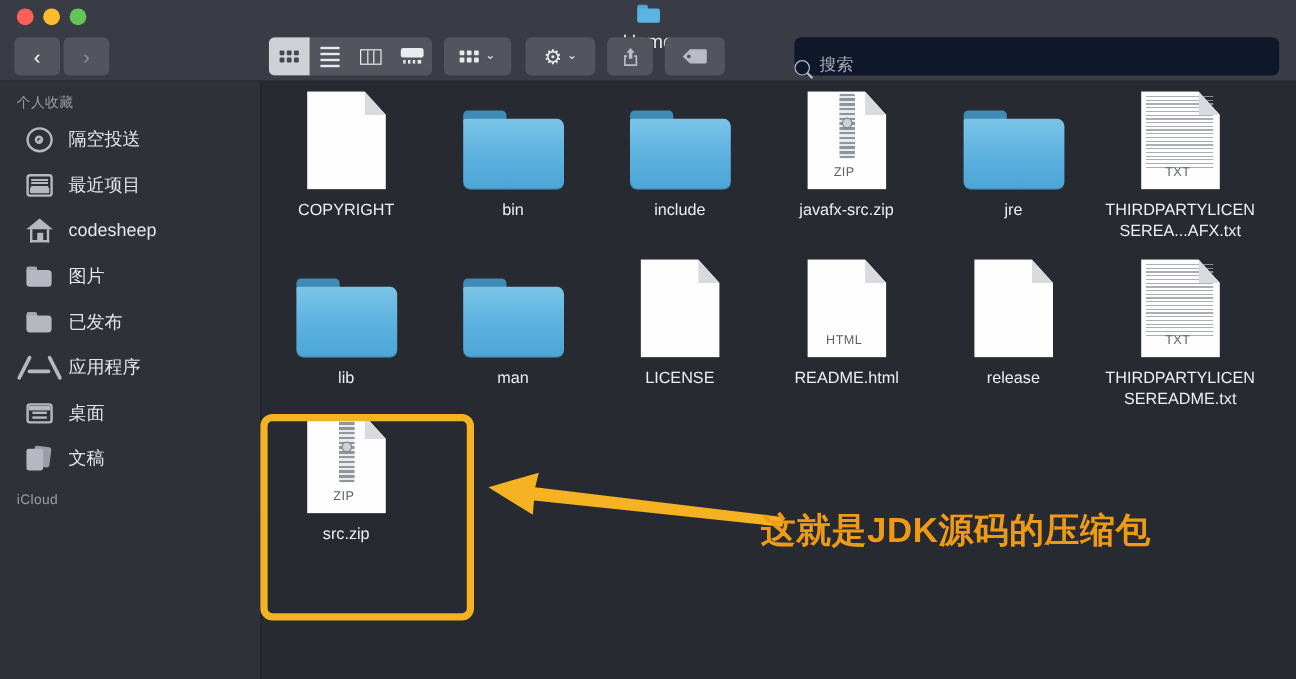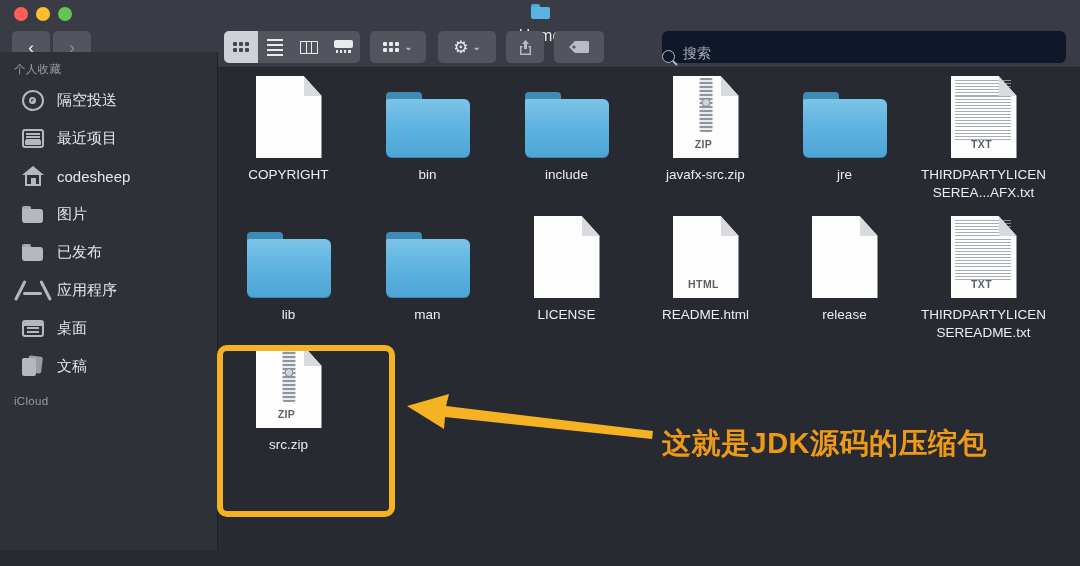--- a/index.html
+++ b/index.html
@@ -132,21 +132,21 @@
     box-sizing: border-box;
     gap: 8px;
   }
   .mag { width: 13px; height: 13px; border: 1.6px solid #b9bcc4; border-radius: 50%; position: relative; box-sizing: border-box; }
   .mag::after { content: ""; position: absolute; right: -4px; bottom: -2px; width: 6px; height: 1.7px; background: #b9bcc4; transform: rotate(45deg); }
   #search-ph { color: #a9acb4; font-size: 14px; }
 
   
   #sidebar {
     position: absolute;
-    left: 0; top: 52px;
+    left: 0; top: 68px;
     width: 218px; height: 498px;
     background: #2f3139;
     border-right: 1px solid #1f2127;
     box-sizing: border-box;
     overflow: hidden;
   }
   .sb-head {
     color: #9a9da6;
     font-size: 11.5px;
     padding: 10px 0 4px 14px;
@@ -252,21 +252,20 @@
     position: absolute; right: 0; top: 0; width: 18px; height: 20px;
     background: #d8dadd;
     clip-path: polygon(0 0, 100% 100%, 0 100%);
   }
   .doc-tag {
     position: absolute; left: 0; right: 4px; bottom: 8px;
     text-align: center;
     color: #5c6168;
     font-size: 10.5px;
     letter-spacing: .4px;
-    font-weight: bold;
   }
   .doc-lines {
     position: absolute; left: 4px; top: 4px; right: 6px; height: 60px;
     background: repeating-linear-gradient(to bottom, #9aa0a8 0 1px, transparent 1px 3.1px);
     opacity: .85;
   }
   .zipper { position: absolute; left: 50%; top: 2px; transform: translateX(-50%); width: 13px; height: 54px; }
   .zipper .teeth {
     position: absolute; left: 0; top: 0; width: 13px; height: 54px;
     background: repeating-linear-gradient(to bottom, #8f959d 0 2px, #e9ebee 2px 4px);
@@ -289,21 +288,20 @@
   }
   #annot-text {
     position: absolute;
     left: 634px; top: 425px;
     color: #ef9a17;
     font-size: 29px;
     line-height: 36px;
     font-weight: bold;
     letter-spacing: .5px;
     white-space: nowrap;
-    margin-left: 28px;
   }
 </style>
 </head>
 <body>
 
 <div id="window">
 
   <div id="titlebar">
 
     <div class="lights">

